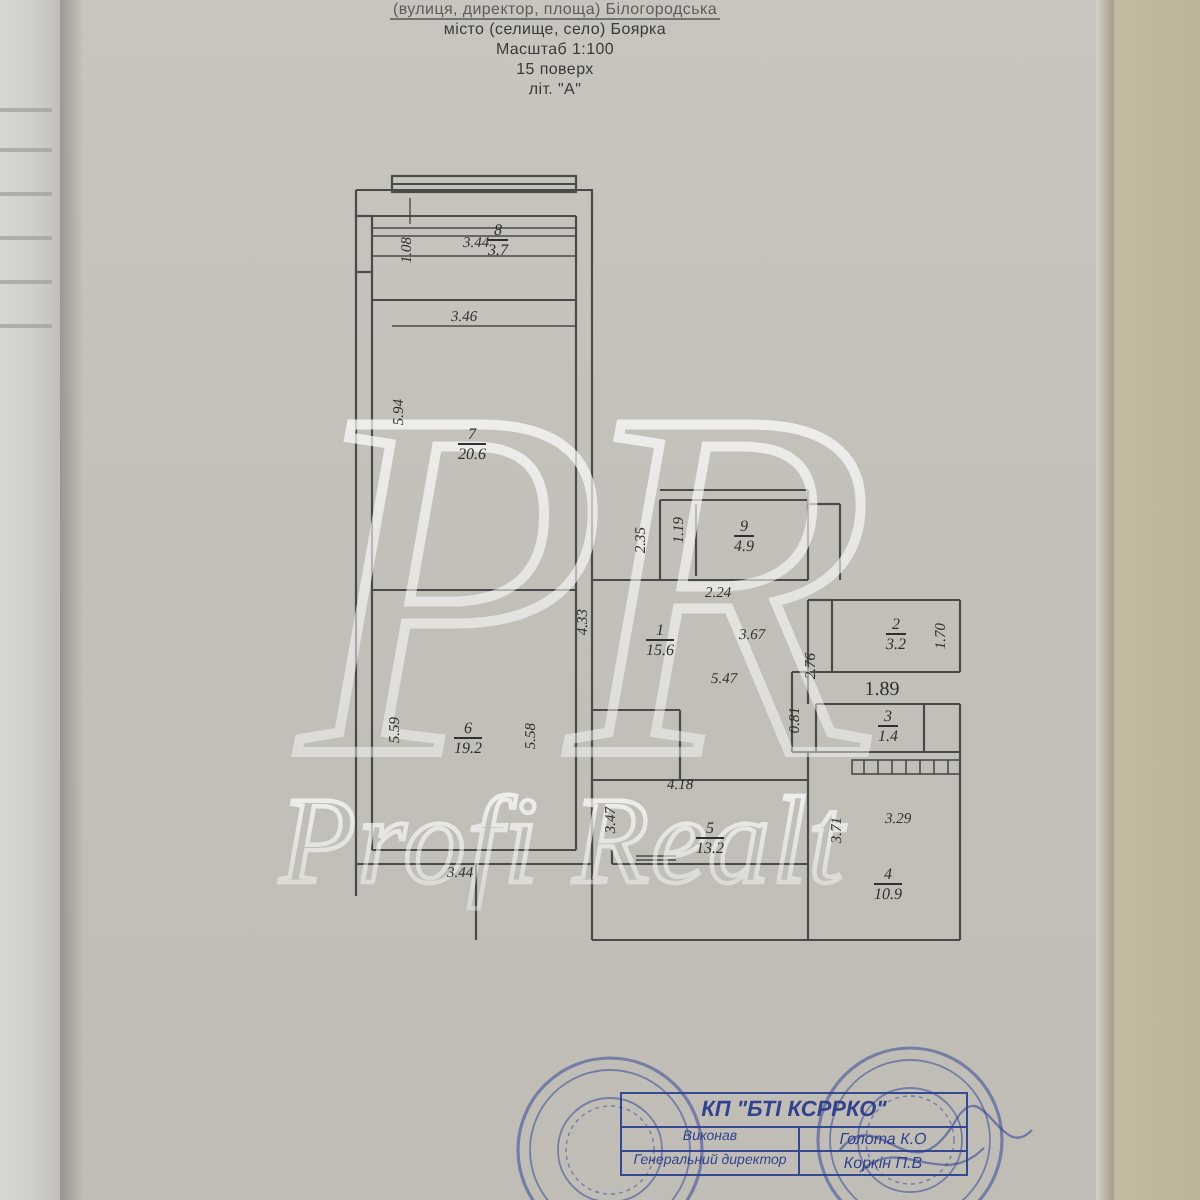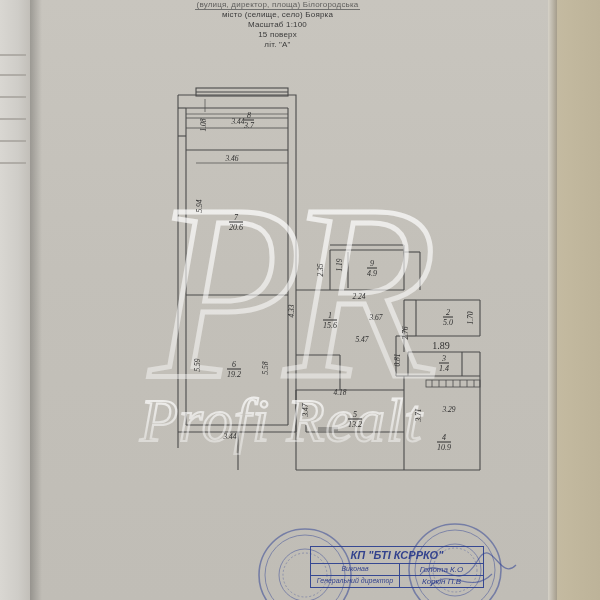--- a/index.html
+++ b/index.html
@@ -199,21 +199,21 @@
       <div style="position: absolute; left: 372px; top: 268px; transform: translate(-50%, -50%); text-align: center; color: rgb(47, 47, 47); font-size: 8px; line-height: 9px; font-style: italic;">
         <div style="border-bottom: 1px solid rgb(47, 47, 47); padding: 0px 1px;">9</div>
         <div>4.9</div>
       </div>
       <div style="position: absolute; left: 330px; top: 320px; transform: translate(-50%, -50%); text-align: center; color: rgb(47, 47, 47); font-size: 8px; line-height: 9px; font-style: italic;">
         <div style="border-bottom: 1px solid rgb(47, 47, 47); padding: 0px 1px;">1</div>
         <div>15.6</div>
       </div>
       <div style="position: absolute; left: 448px; top: 317px; transform: translate(-50%, -50%); text-align: center; color: rgb(47, 47, 47); font-size: 8px; line-height: 9px; font-style: italic;">
         <div style="border-bottom: 1px solid rgb(47, 47, 47); padding: 0px 1px;">2</div>
-        <div>5.0</div>
+        <div>3.2</div>
       </div>
       <div style="position: absolute; left: 444px; top: 363px; transform: translate(-50%, -50%); text-align: center; color: rgb(47, 47, 47); font-size: 8px; line-height: 9px; font-style: italic;">
         <div style="border-bottom: 1px solid rgb(47, 47, 47); padding: 0px 1px;">3</div>
         <div>1.4</div>
       </div>
       <div style="position: absolute; left: 234px; top: 369px; transform: translate(-50%, -50%); text-align: center; color: rgb(47, 47, 47); font-size: 8px; line-height: 9px; font-style: italic;">
         <div style="border-bottom: 1px solid rgb(47, 47, 47); padding: 0px 1px;">6</div>
         <div>19.2</div>
       </div>
       <div style="position: absolute; left: 355px; top: 419px; transform: translate(-50%, -50%); text-align: center; color: rgb(47, 47, 47); font-size: 8px; line-height: 9px; font-style: italic;">

